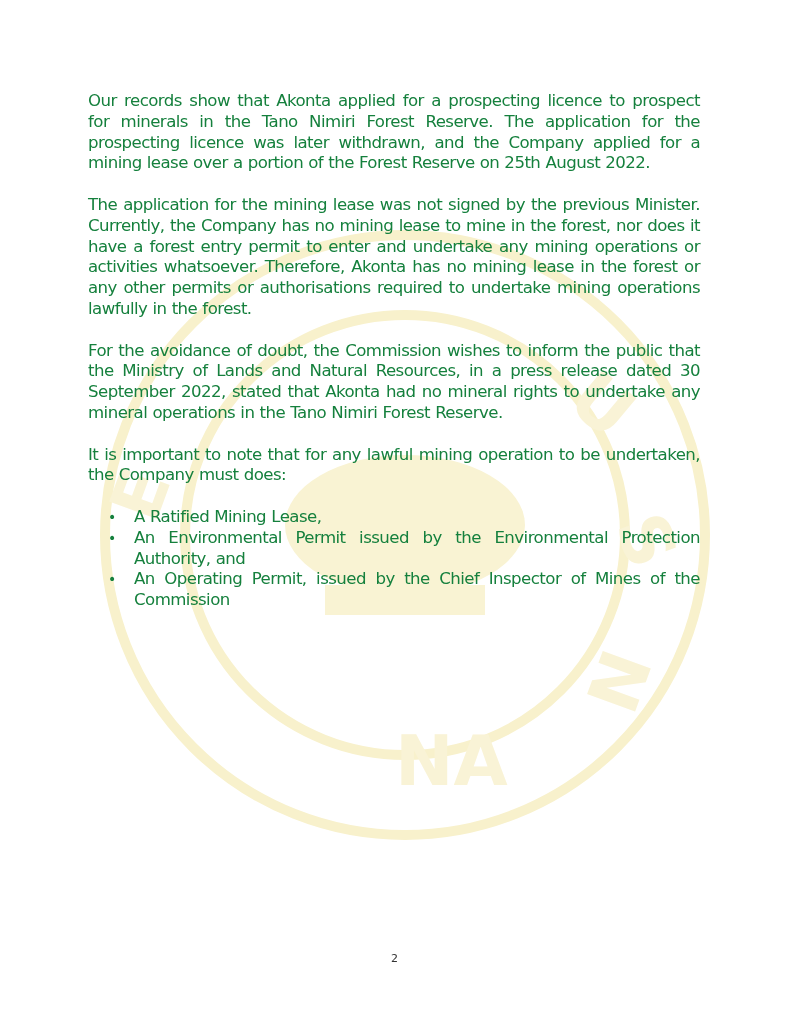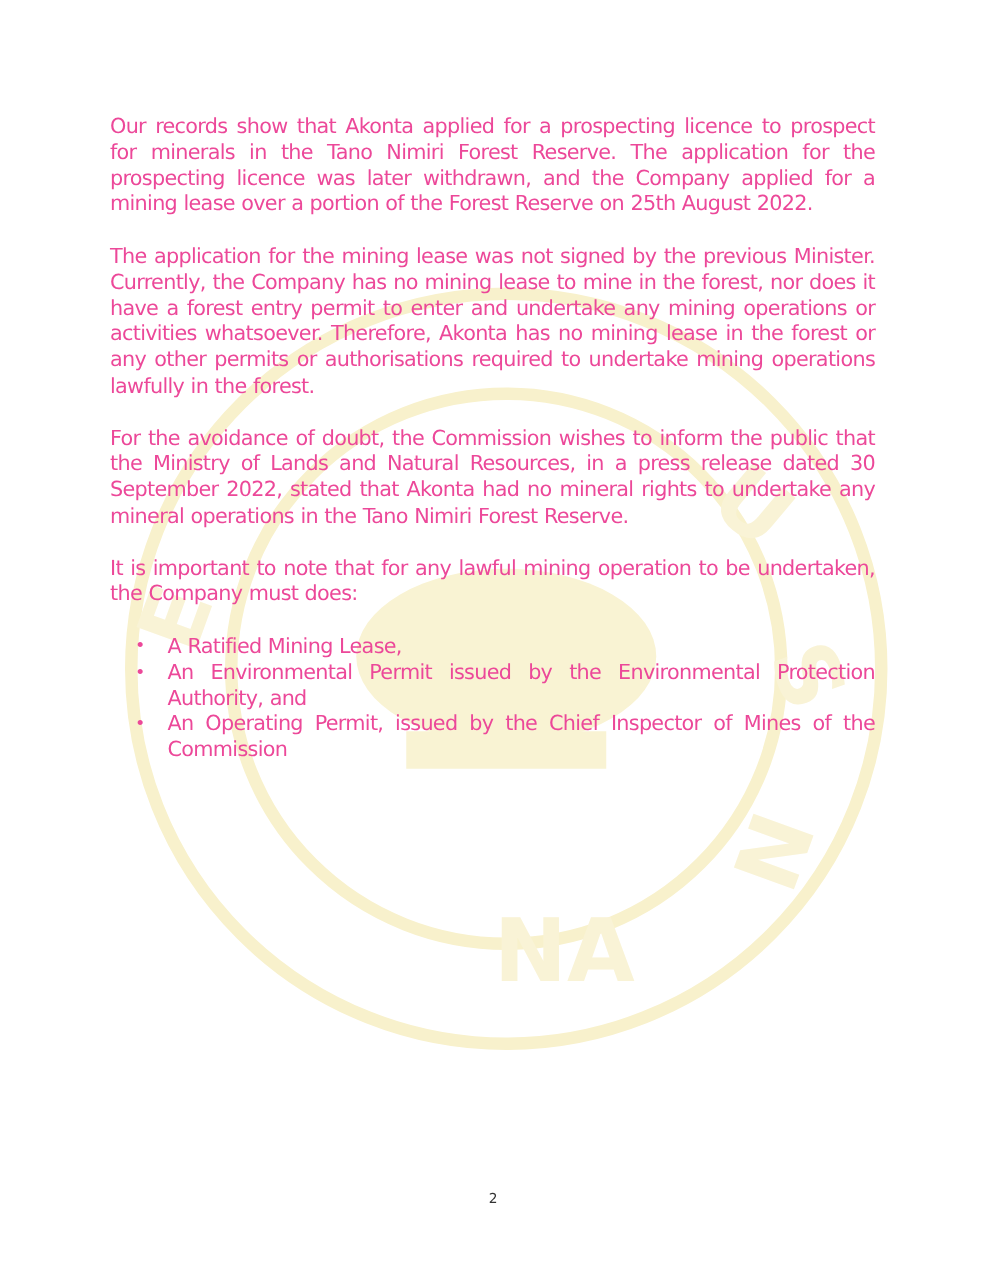--- a/index.html
+++ b/index.html
@@ -8,21 +8,21 @@
       position: absolute; left: 0; top: 0; width: 789px; height: 1024px;
       background: #ffffff;
     }
     .watermark {
       position: absolute; left: 95px; top: 225px; width: 620px; height: 620px;
       pointer-events: none;
     }
     .content {
       position: absolute; left: 88px; top: 91px; width: 612px;
       font-family: "DejaVu Sans", sans-serif;
-      font-size: 16.6px; line-height: 20.8px; color: #ec4899;
+      font-size: 16.6px; line-height: 20.8px; color: #15803d;
       letter-spacing: -0.55px; word-spacing: 0.4px;
     }
     .content p { margin: 0 0 20.8px 0; text-align: justify; }
     .content ul { margin: 0 0 20.8px 0; padding: 0 0 0 46px; list-style: none; }
     .content li { position: relative; text-align: justify; }
     .content li .bullet {
       position: absolute; left: -26px; top: 0; font-size: 14px;
     }
     .page-number {
       position: absolute; left: 0; width: 789px; top: 952px; text-align: center;

